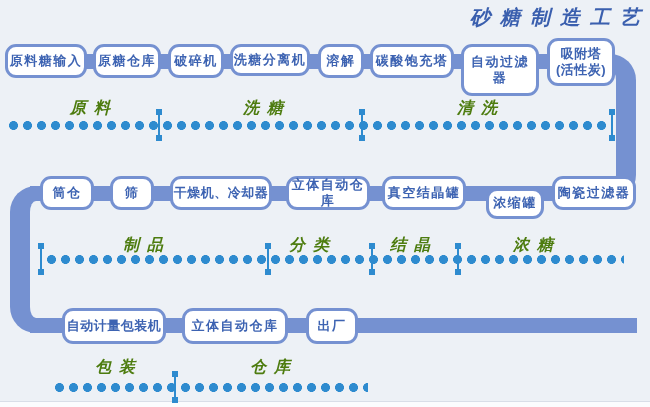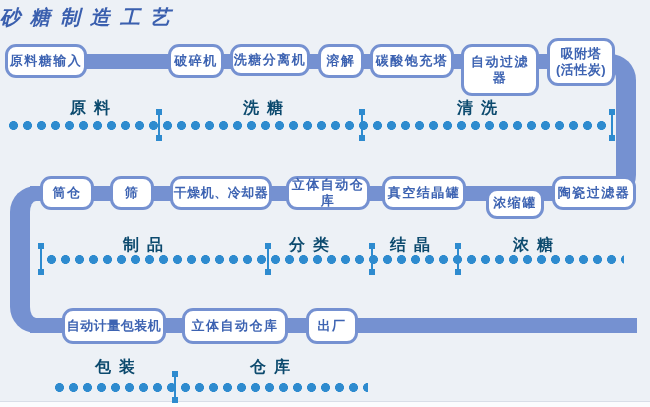--- a/index.html
+++ b/index.html
@@ -12,21 +12,21 @@
     width:650px;height:407px;
     background:#edf1f6;
     overflow:hidden;
   }
   .bottom-strip{
     position:absolute;left:0;top:401px;width:650px;height:6px;
     background:#fbfcfe;border-top:1px solid #d9dee8;
   }
   .title{
     position:absolute;left:0;top:4px;width:650px;
-    text-align:left;
+    text-align:right;
     font-size:20px;font-weight:bold;font-style:italic;
     letter-spacing:10px;color:#3a5fae;
   }
   
   .band{position:absolute;background:#7591d1;}
   .elbow{position:absolute;box-sizing:border-box;background:transparent;border:0 solid #7591d1;}
   .elbow-right{
     left:590px;top:54px;width:46px;height:147px;
     border-top-width:15px;border-right-width:20px;border-bottom-width:15px;
     border-radius:0 26px 26px 0;
@@ -64,40 +64,41 @@
     position:absolute;width:2px;height:22px;background:#2e8bcf;z-index:2;
   }
   .tick::before,.tick::after{
     content:"";position:absolute;left:-2px;width:6px;height:6px;background:#2e8bcf;
   }
   .tick::before{top:-5px;}
   .tick::after{bottom:-5px;}
   
   .section-label{
     position:absolute;
-    font-size:16px;font-weight:bold;
-    letter-spacing:8px;color:#0c4a6e;
+    font-size:16px;font-weight:bold;font-style:italic;
+    letter-spacing:8px;color:#4d7c0f;
     white-space:nowrap;
     z-index:2;
   }
 </style>
 </head>
 <body>
 
 <div class="stage">
 
   <div class="title">砂糖制造工艺</div>
 
   <div class="band" style="left:6px;top:54px;width:606px;height:15px"></div>
   <div class="elbow elbow-right"></div>
   <div class="band" style="left:30px;top:186px;width:580px;height:15px"></div>
   <div class="elbow elbow-left"></div>
   <div class="band" style="left:30px;top:318px;width:607px;height:15px"></div>
 
   <div class="box" style="left:5px;top:44px;width:82px;height:34px"><span>原料糖输入</span></div>
+  <div class="box" style="left:93px;top:44px;width:68px;height:34px"><span>原糖仓库</span></div>
   <div class="box" style="left:168px;top:44px;width:56px;height:34px"><span>破碎机</span></div>
   <div class="box" style="left:230px;top:44px;width:80px;height:32px"><span>洗糖分离机</span></div>
   <div class="box" style="left:318px;top:44px;width:46px;height:34px"><span>溶解</span></div>
   <div class="box" style="left:370px;top:44px;width:84px;height:34px"><span>碳酸饱充塔</span></div>
   <div class="box" style="left:461px;top:44px;width:78px;height:52px"><span>自动过滤器</span></div>
   <div class="box small-text" style="left:547px;top:38px;width:68px;height:48px"><span>吸附塔
 (活性炭)</span></div>
 
   <div class="section-label" style="left:70px;top:98px">原料</div>
   <div class="section-label" style="left:243px;top:98px">洗糖</div>

